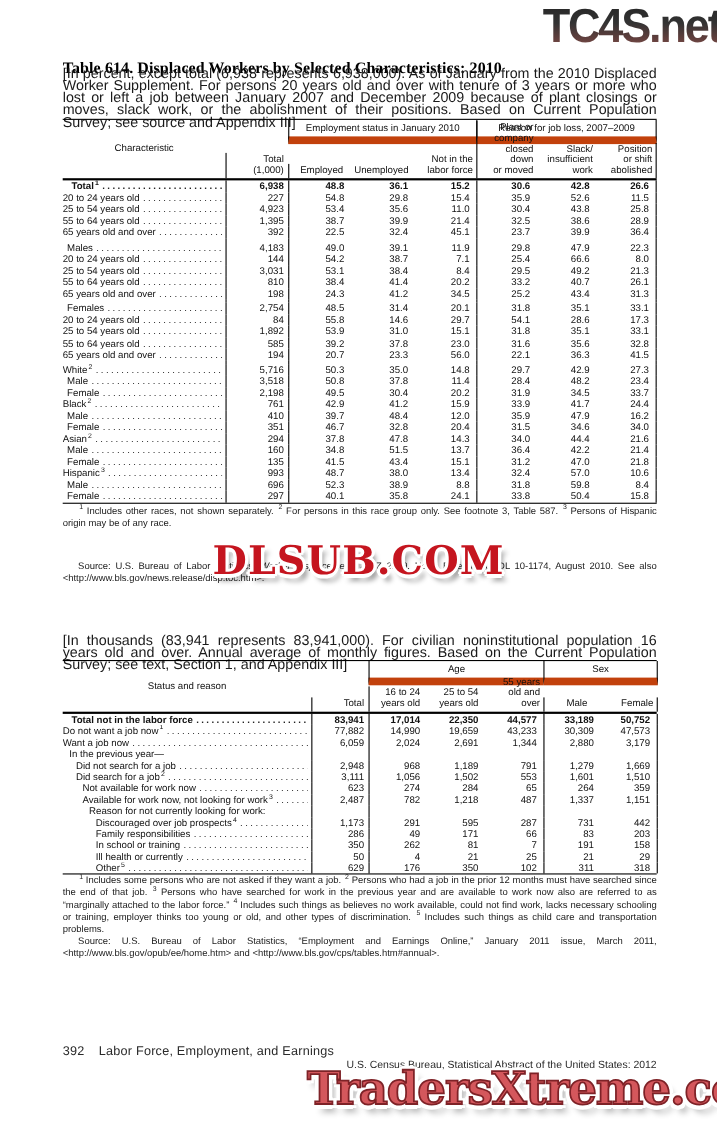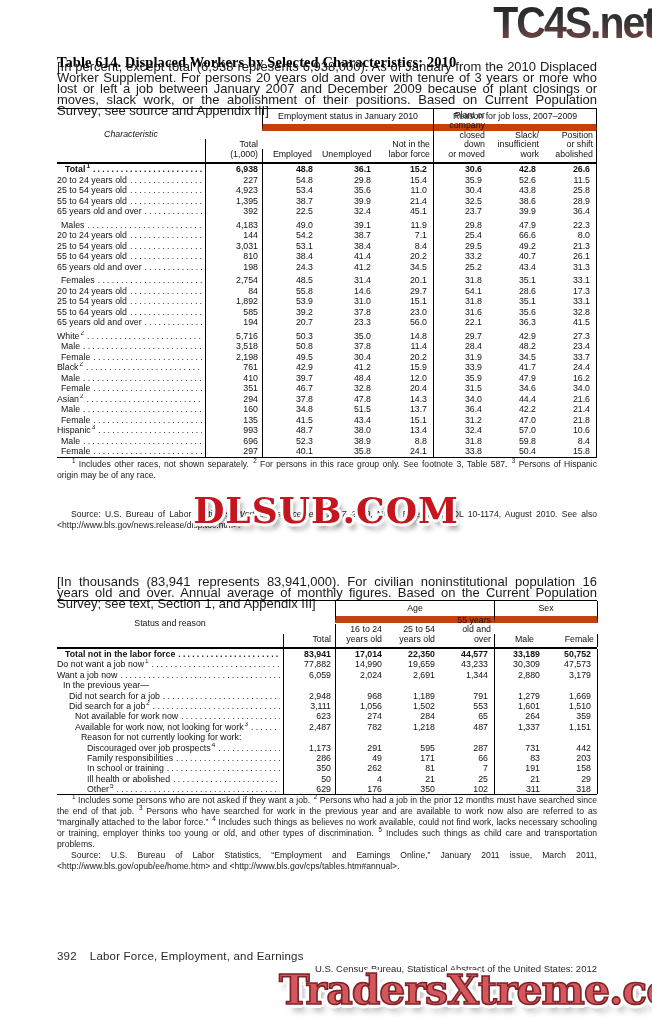--- a/index.html
+++ b/index.html
@@ -70,21 +70,21 @@
 </head>
 <body>
 
 <div class="page">
 
   <h2 class="abs tbl-title" style="left:57px;top:42px;">Table 614. Displaced Workers by Selected Characteristics: 2010</h2>
   <p class="abs note" style="left:57px;top:61px;margin:0;">[In percent, except total (6,938 represents 6,938,000). As of January from the 2010 Displaced Worker Supplement. For persons 20 years old and over with tenure of 3 years or more who lost or left a job between January 2007 and December 2009 because of plant closings or moves, slack work, or the abolishment of their positions. Based on Current Population Survey; see source and Appendix III]</p>
 
   <div class="abs tbl" style="left:57px;top:108px;">
     <div class="thead g614 thead614">
-      <div class="hc cmid" style="grid-column:1;grid-row:1/3;font-style:italic;">Characteristic</div>
+      <div class="hc cmid" style="grid-column:1;grid-row:1/3;">Characteristic</div>
       <div class="hc cbot bl num0" style="grid-column:2;grid-row:1/3;">Total
 (1,000)</div>
       <div class="hc cgrp bl" style="grid-column:3/6;grid-row:1;">Employment status in January 2010</div>
       <div class="hc cgrp bl br" style="grid-column:6/9;grid-row:1;">Reason for job loss, 2007–2009</div>
       <div class="hc cbot bl" style="grid-column:3;grid-row:2;padding-right:7px;">Employed</div>
       <div class="hc cbot" style="grid-column:4;grid-row:2;padding-right:7px;">Unemployed</div>
       <div class="hc cbot" style="grid-column:5;grid-row:2;">Not in the
 labor force</div>
       <div class="hc cbot bl" style="grid-column:6;grid-row:2;">Plant or
 company
@@ -641,21 +641,21 @@
           </div>
           <div class="cell num num0 bl">350</div>
           <div class="cell num bl">262</div>
           <div class="cell num">81</div>
           <div class="cell num">7</div>
           <div class="cell num bl">191</div>
           <div class="cell num br">158</div>
         </div>
         <div class="trow g615 r615h">
           <div class="cell lbl">
-            <span class="txt" style="padding-left: 30px;">Ill health or abolished</span>
+            <span class="txt" style="padding-left: 30px;">Ill health or currently</span>
             <span class="dots">..........................................................................................</span>
           </div>
           <div class="cell num num0 bl">50</div>
           <div class="cell num bl">4</div>
           <div class="cell num">21</div>
           <div class="cell num">25</div>
           <div class="cell num bl">21</div>
           <div class="cell num br">29</div>
         </div>
         <div class="trow g615 r615h">

